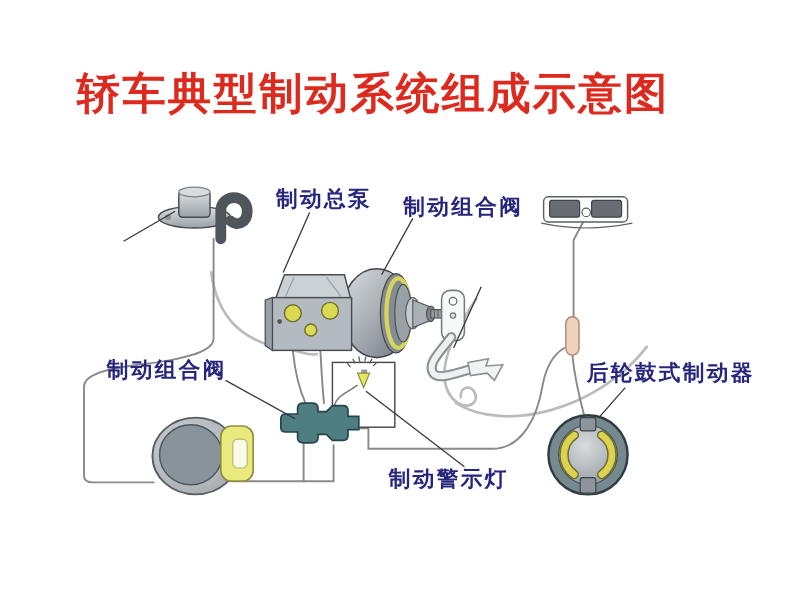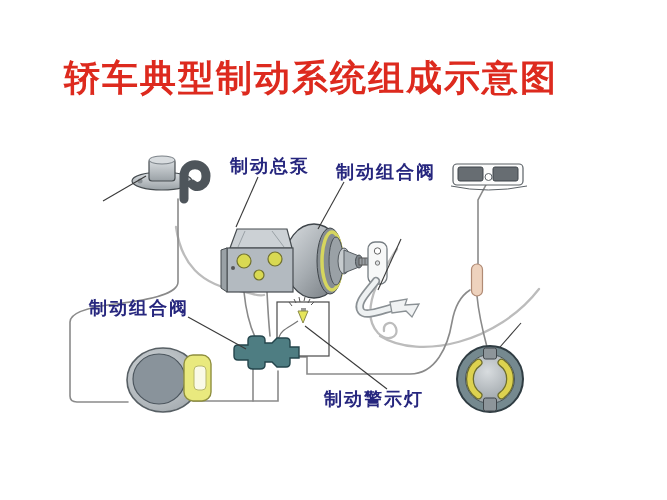--- a/index.html
+++ b/index.html
@@ -182,14 +182,15 @@
       <line class="leader" x1="521" y1="323" x2="500" y2="347"></line>
       <line class="leader" x1="305" y1="326" x2="387" y2="389"></line>
     </g>
   </svg>
 
   <div class="title">轿车典型制动系统组成示意图</div>
 
   <div class="lbl lbl-master">制动总泵</div>
   <div class="lbl lbl-booster">制动组合阀</div>
   <div class="lbl lbl-valve">制动组合阀</div>
+  <div class="lbl lbl-drum">后轮鼓式制动器</div>
   <div class="lbl lbl-warning">制动警示灯</div>
 </div>
 
 </body></html>

